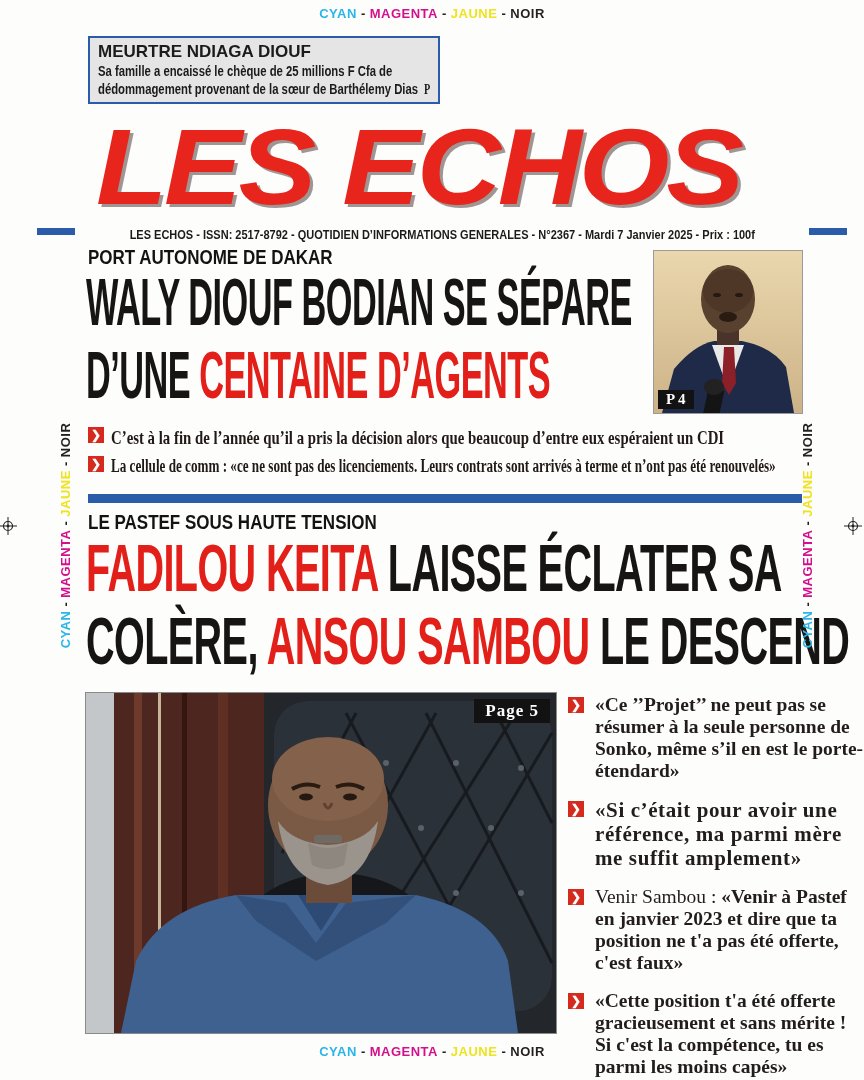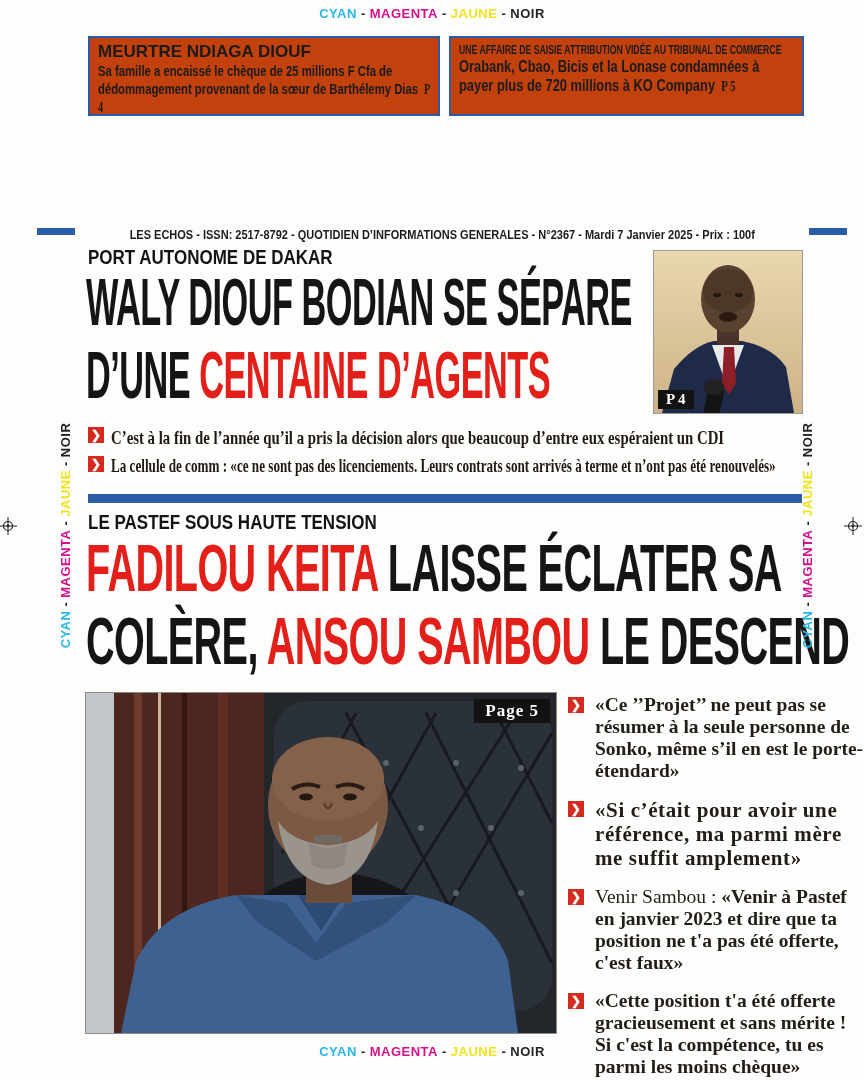--- a/index.html
+++ b/index.html
@@ -14,21 +14,21 @@
   .bottom-bar{position:absolute;top:1044px;left:0;right:0;text-align:center;}
   .side-bar{position:absolute;width:240px;text-align:center;transform:rotate(-90deg);}
   .side-bar.left-side{left:-55px;top:528px;}
   .side-bar.right-side{left:687px;top:528px;}
   .regmark{position:absolute;top:517px;}
   .regmark.rm-left{left:-1px;}
   .regmark.rm-right{left:844px;}
 
   
   .teasers{position:absolute;top:36px;left:88px;width:716px;display:flex;gap:9px;}
-  .teaser{border:2px solid #2a5caa;background:#c2410c;height:80px;box-sizing:border-box;
+  .teaser{border:2px solid #2a5caa;background:#e5e5e5;height:68px;box-sizing:border-box;
           padding:4px 8px;overflow:hidden;}
   .teaser.t-left{width:352px;}
   .teaser.t-right{width:355px;}
   .teaser-title{font-weight:bold;font-size:17px;line-height:20px;color:#1b1b1b;}
   .squeeze{display:block;transform-origin:0 0;font-weight:bold;color:#1b1b1b;}
   .t-left .squeeze{width:460px;transform:scaleX(.73);font-size:15.5px;line-height:17.5px;}
   .t-right .k-squeeze{width:500px;transform:scaleX(.67);font-size:13px;line-height:15px;font-weight:bold;}
   .t-right .squeeze.body{width:430px;transform:scaleX(.78);font-size:16.5px;line-height:19px;}
   .pref{font-family:"Liberation Serif",serif;font-weight:bold;font-size:14px;margin-left:8px;}
 
@@ -95,26 +95,25 @@
 
   <div class="colorbar top-bar">
     <span class="w-cyan">CYAN</span><span class="sep">-</span><span class="w-magenta">MAGENTA</span><span class="sep">-</span><span class="w-yellow">JAUNE</span><span class="sep">-</span><span class="w-noir">NOIR</span>
   </div>
 
   <div class="teasers">
     <div class="teaser t-left">
       <div class="teaser-title">MEURTRE NDIAGA DIOUF</div>
       <span class="squeeze"><span>Sa famille a encaissé le chèque de 25 millions F Cfa de dédommagement provenant de la sœur de Barthélemy Dias</span><span class="pref">P 4</span></span>
     </div>
-    <div class="teaser t-right">
-      <span class="squeeze k-squeeze">UNE AFFAIRE DE SAISIE ATTRIBUTION VIDÉE AU TRIBUNAL DE COMMERCE</span>
-      <span class="squeeze body"><span>Orabank, Cbao, Bicis et la Lonase condamnées à payer plus de 720 millions à KO Company</span><span class="pref">P 5</span></span>
-    </div>
-  </div>
-
+  </div>
+
+  <div class="masthead">
+    <span class="masthead-text">LES ECHOS</span>
+  </div>
   <div class="issn-row">
     <span class="blue-dash"></span>
     <span class="issn-text">LES ECHOS - ISSN: 2517-8792 - QUOTIDIEN D’INFORMATIONS GENERALES - N°2367 - Mardi 7 Janvier 2025 - Prix : 100f</span>
     <span class="blue-dash"></span>
   </div>
 
   <div class="kicker k1">PORT AUTONOME DE DAKAR</div>
   <div class="hl hl1">
     <span class="hl-line"><span>WALY DIOUF BODIAN SE SÉPARE</span></span>
     <span class="hl-line"><span>D’UNE </span><span class="red">CENTAINE D’AGENTS</span></span>
@@ -225,21 +224,21 @@
     <div class="quote">
       <span class="chev">❯</span><span class="prefix"></span><span>«Ce ’’Projet’’ ne peut pas se résumer à la seule personne de Sonko, même s’il en est le porte-étendard»</span>
     </div>
     <div class="quote emph">
       <span class="chev">❯</span><span class="prefix"></span><span>«Si c’était pour avoir une référence, ma parmi mère me suffit amplement»</span>
     </div>
     <div class="quote">
       <span class="chev">❯</span><span class="prefix">Venir Sambou : </span><span>«Venir à Pastef en janvier 2023 et dire que ta position ne t'a pas été offerte, c'est faux»</span>
     </div>
     <div class="quote">
-      <span class="chev">❯</span><span class="prefix"></span><span>«Cette position t'a été offerte gracieusement et sans mérite ! Si c'est la compétence, tu es parmi les moins chèque»</span>
+      <span class="chev">❯</span><span class="prefix"></span><span>«Cette position t'a été offerte gracieusement et sans mérite ! Si c'est la compétence, tu es parmi les moins capés»</span>
     </div>
   </div>
 
   <div class="colorbar bottom-bar">
     <span class="w-cyan">CYAN</span><span class="sep">-</span><span class="w-magenta">MAGENTA</span><span class="sep">-</span><span class="w-yellow">JAUNE</span><span class="sep">-</span><span class="w-noir">NOIR</span>
   </div>
 
   <div class="colorbar side-bar left-side">
     <span class="w-cyan">CYAN</span><span class="sep">-</span><span class="w-magenta">MAGENTA</span><span class="sep">-</span><span class="w-yellow">JAUNE</span><span class="sep">-</span><span class="w-noir">NOIR</span>
   </div>

